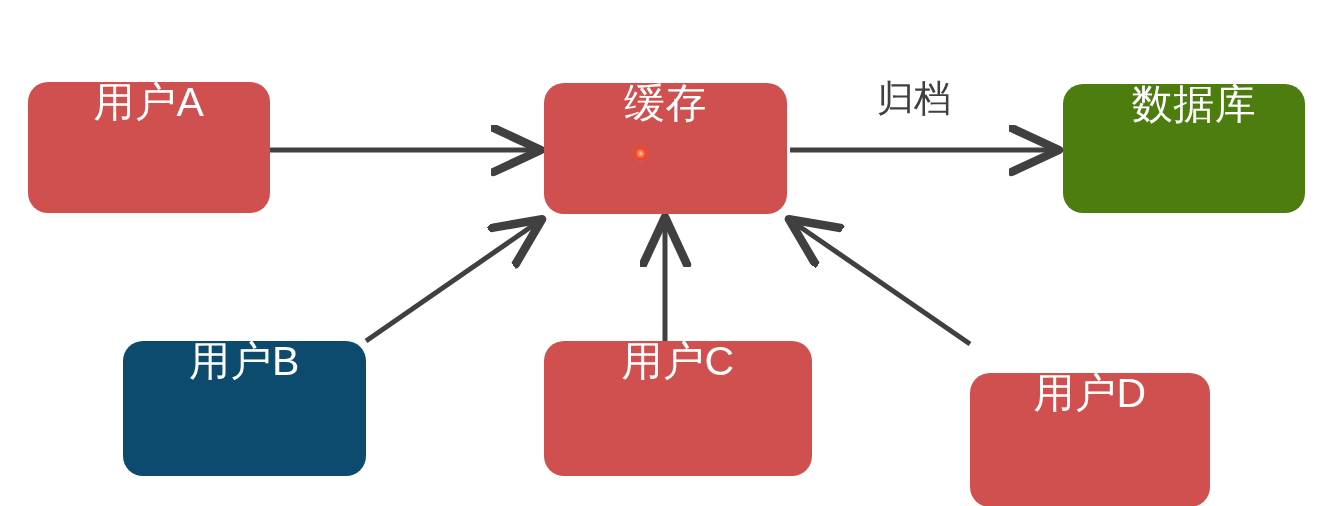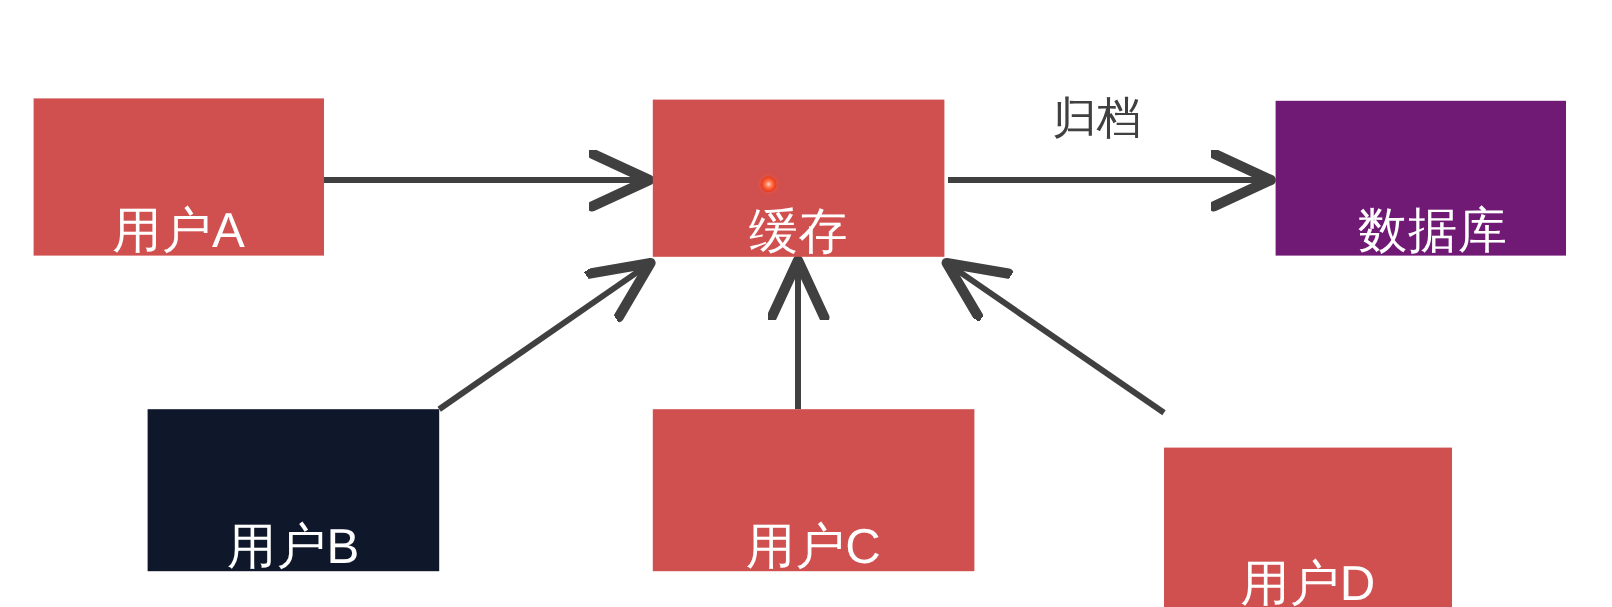--- a/index.html
+++ b/index.html
@@ -21,29 +21,30 @@
   #edges {
     position: absolute;
     left: 0;
     top: 0;
     width: 1343px;
     height: 506px;
   }
   .node {
     position: absolute;
     display: flex;
-    align-items: flex-end;
+    align-items: flex-start;
     justify-content: center;
     color: #ffffff;
     font-size: 41px;
     font-weight: 400;
     letter-spacing: 0.5px;
     line-height: 1;
     box-sizing: border-box;
     user-select: none;
+    border-radius: 20px;
   }
   .edge-label {
     position: absolute;
     color: #404040;
     font-size: 37px;
     line-height: 1;
     white-space: nowrap;
     user-select: none;
   }
   .cursor-dot {
@@ -79,25 +80,25 @@
   </svg>
 
   <div class="node" style="left:28px; top:82px; width:242px; height:131px; background:#d0504f;">
     <span>用户A</span>
   </div>
 
   <div class="node" style="left:544px; top:83px; width:243px; height:131px; background:#d0504f;">
     <span>缓存</span>
   </div>
 
-  <div class="node" style="left:1063px; top:84px; width:242px; height:129px; background:#701a75;padding-left:20px;">
+  <div class="node" style="left:1063px; top:84px; width:242px; height:129px; background:#4d7c0f;padding-left:20px;">
     <span>数据库</span>
   </div>
 
-  <div class="node" style="left:123px; top:341px; width:243px; height:135px; background:#0f172a;">
+  <div class="node" style="left:123px; top:341px; width:243px; height:135px; background:#0c4a6e;">
     <span>用户B</span>
   </div>
 
   <div class="node" style="left:544px; top:341px; width:268px; height:135px; background:#d0504f;">
     <span>用户C</span>
   </div>
 
   <div class="node" style="left:970px; top:344px; width:240px; height:134px; background:#d0504f;margin-top:29px;">
     <span>用户D</span>
   </div>

